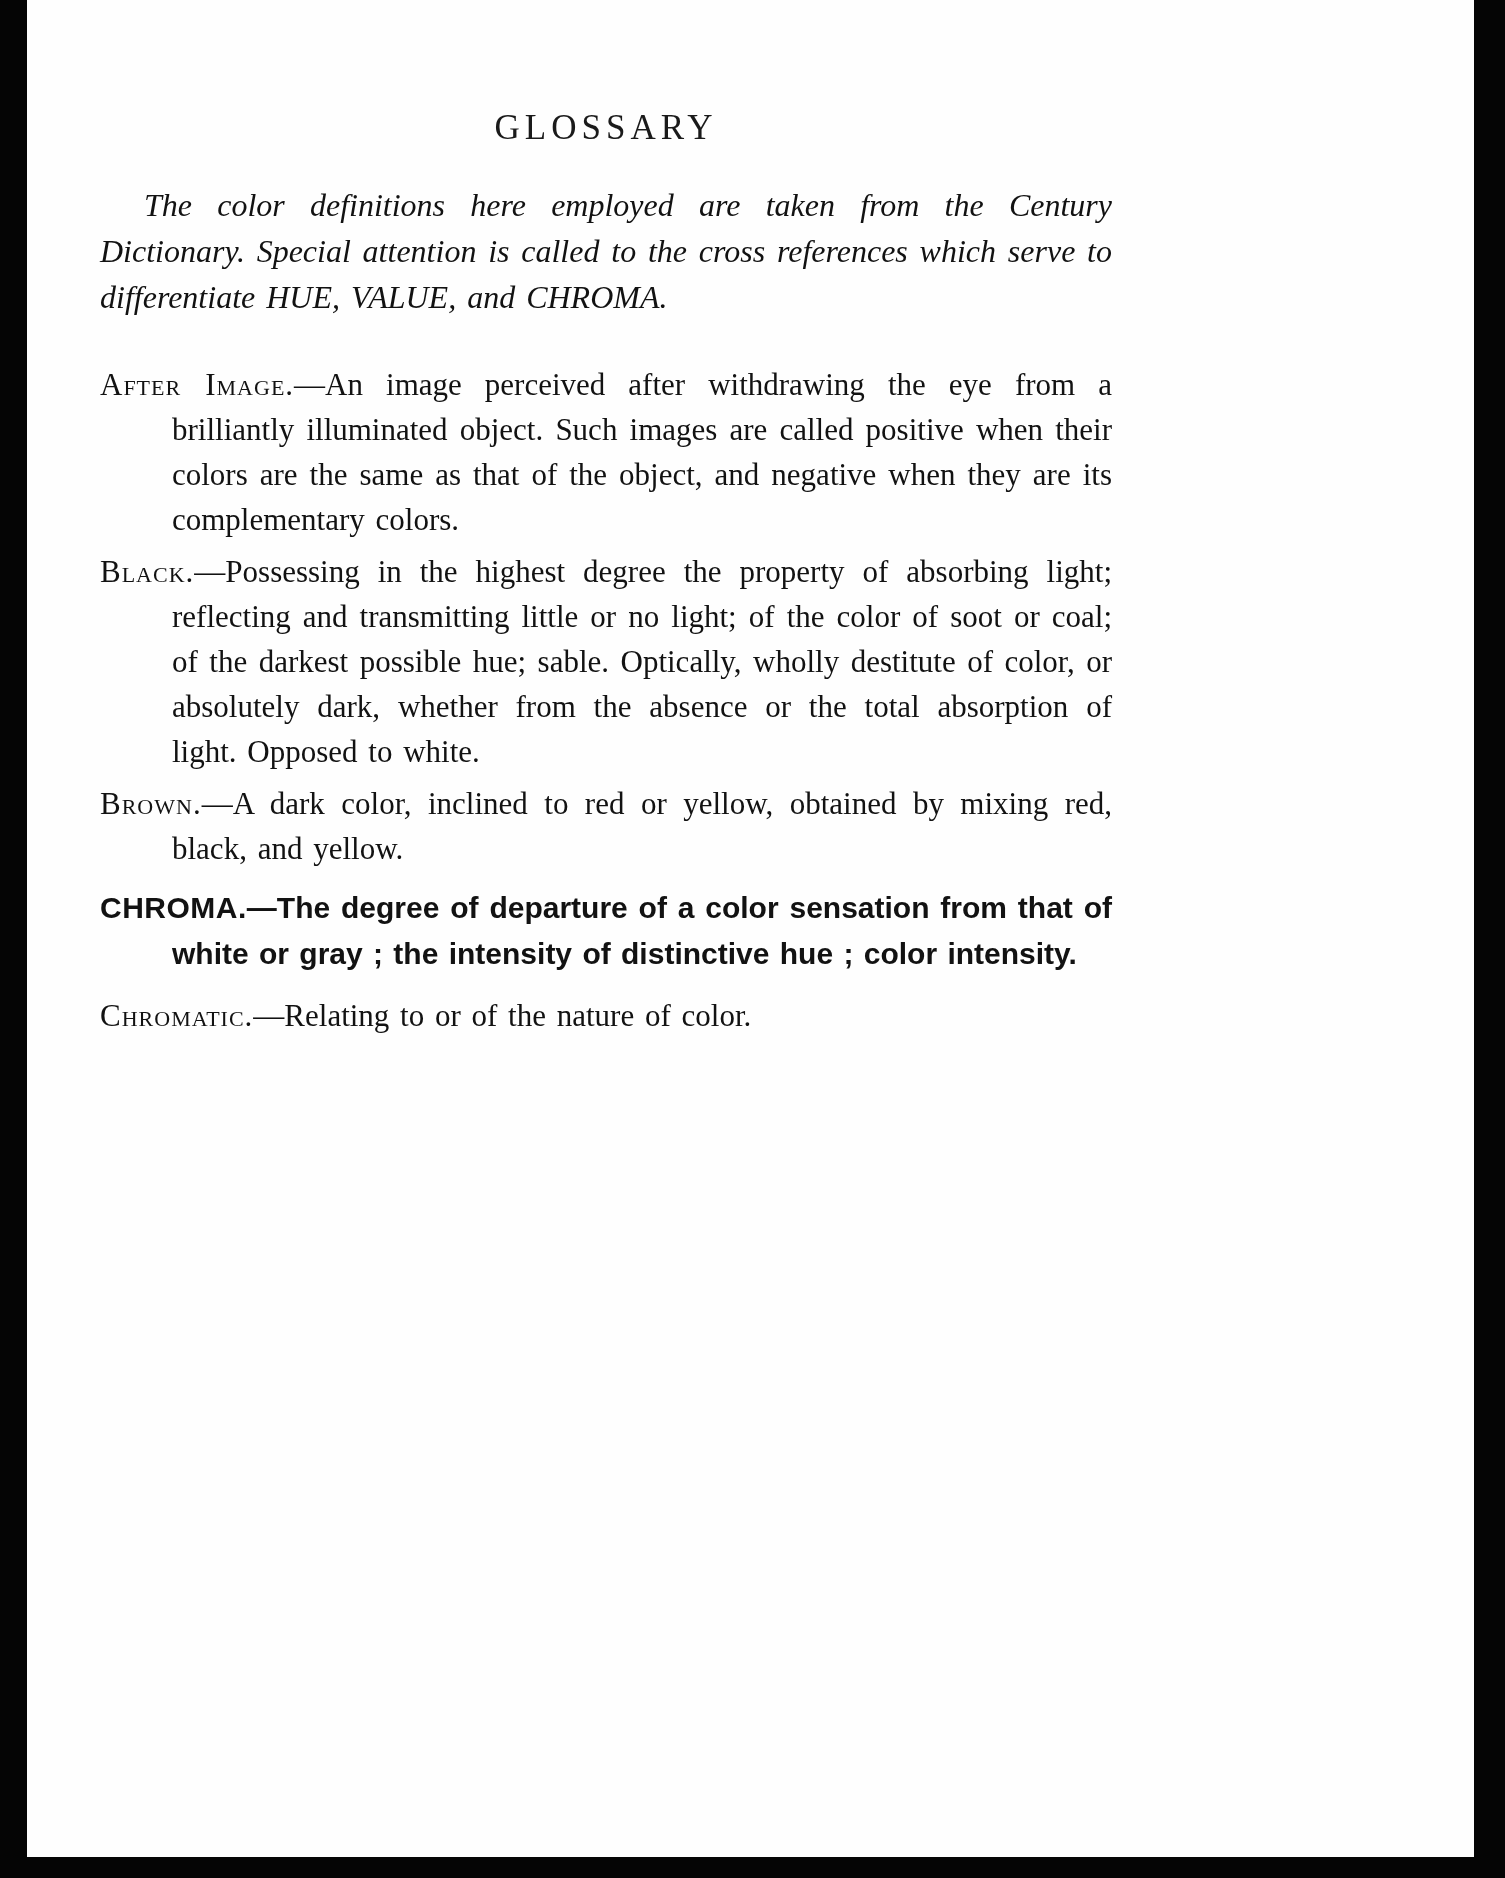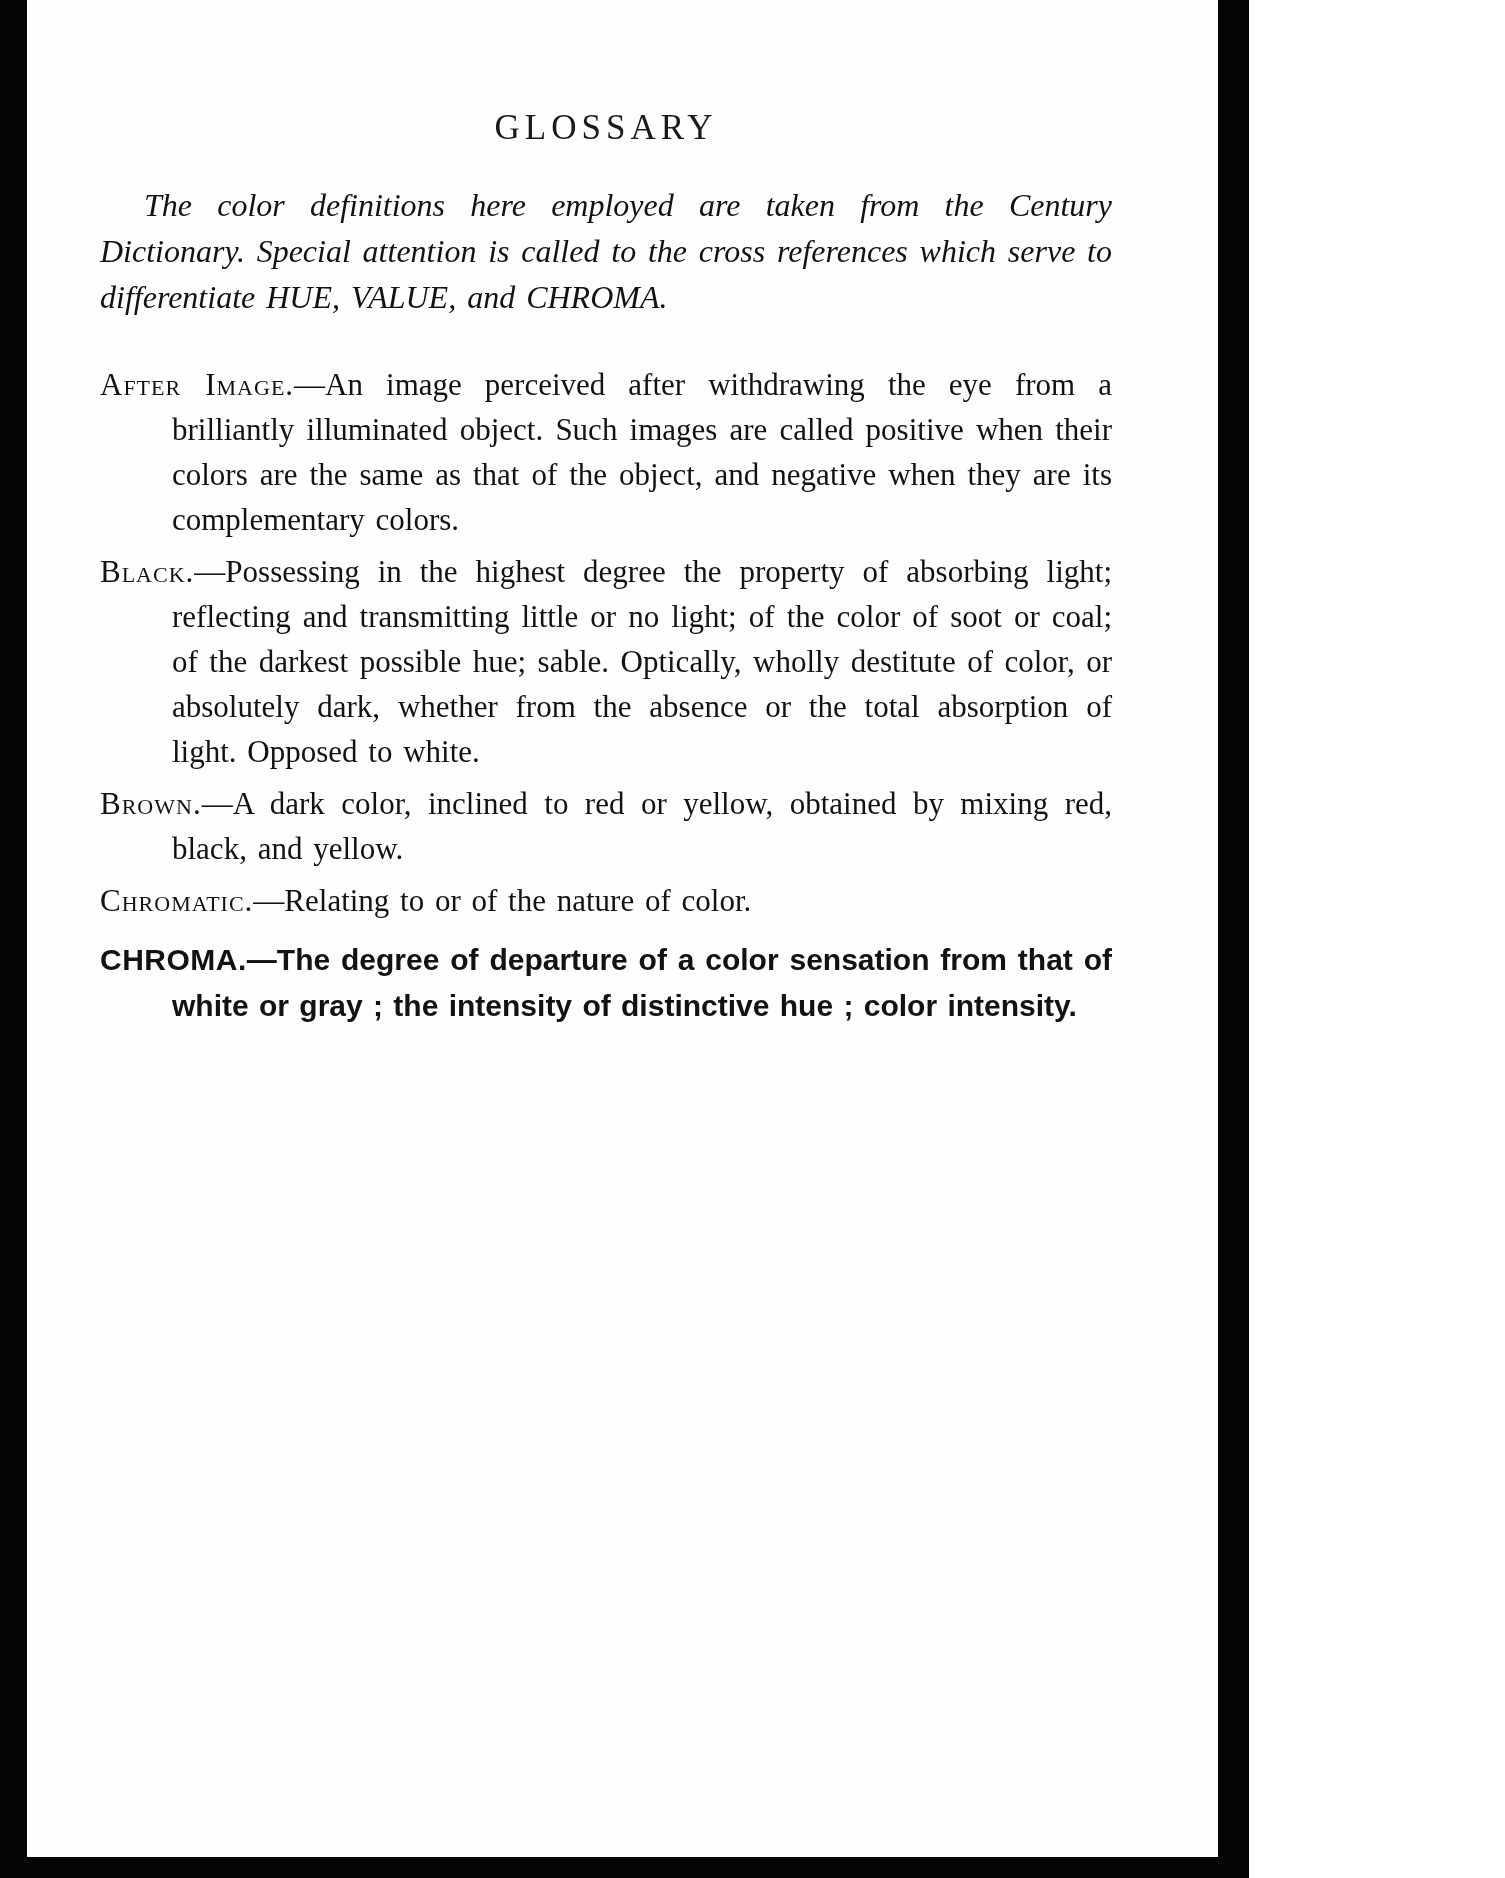--- a/index.html
+++ b/index.html
@@ -2,21 +2,21 @@
 <html><head>
 <meta charset="utf-8">
 <style>
   html, body {
     margin: 0;
     padding: 0;
     background: #ffffff;
   }
   .page {
     position: relative;
-    width: 1249px;
+    width: 1505px;
     height: 1878px;
     background: #fefefe;
     overflow: hidden;
     font-family: "Liberation Serif", "DejaVu Serif", serif;
     color: #121212;
   }
   
   .edge { position: absolute; background: #050505; }
   .edge.left   { left: 0; top: 0; width: 27px; height: 1878px; }
   .edge.right  { right: 0; top: 0; width: 31px; height: 1878px; }
@@ -80,17 +80,17 @@
   <div class="edge right"></div>
   <div class="edge bottom"></div>
 
   <div class="content">
     <h1 class="title">GLOSSARY</h1>
     <p class="intro">The color definitions here employed are taken from the Century Dictionary. Special attention is called to the cross references which serve to differentiate HUE, VALUE, and CHROMA.</p>
     <div class="entries">
         <p class="entry"><span class="term">After Image.</span><span class="def">—An image perceived after withdrawing the eye from a brilliantly illuminated object. Such images are called positive when their colors are the same as that of the object, and negative when they are its complementary colors.</span></p>
         <p class="entry"><span class="term">Black.</span><span class="def">—Possessing in the highest degree the property of absorbing light; reflecting and transmitting little or no light; of the color of soot or coal; of the darkest possible hue; sable. Optically, wholly destitute of color, or absolutely dark, whether from the absence or the total absorption of light. Opposed to white.</span></p>
         <p class="entry"><span class="term">Brown.</span><span class="def">—A dark color, inclined to red or yellow, obtained by mixing red, black, and yellow.</span></p>
+        <p class="entry bold"><span class="term">CHROMA.</span><span class="def">—The degree of departure of a color sensation from that of white or gray ; the intensity of distinctive hue ; color intensity.</span></p>
         <p class="entry"><span class="term">Chromatic.</span><span class="def">—Relating to or of the nature of color.</span></p>
-        <p class="entry bold"><span class="term">CHROMA.</span><span class="def">—The degree of departure of a color sensation from that of white or gray ; the intensity of distinctive hue ; color intensity.</span></p>
       </div>
   </div>
 </div>
 
 </body></html>

